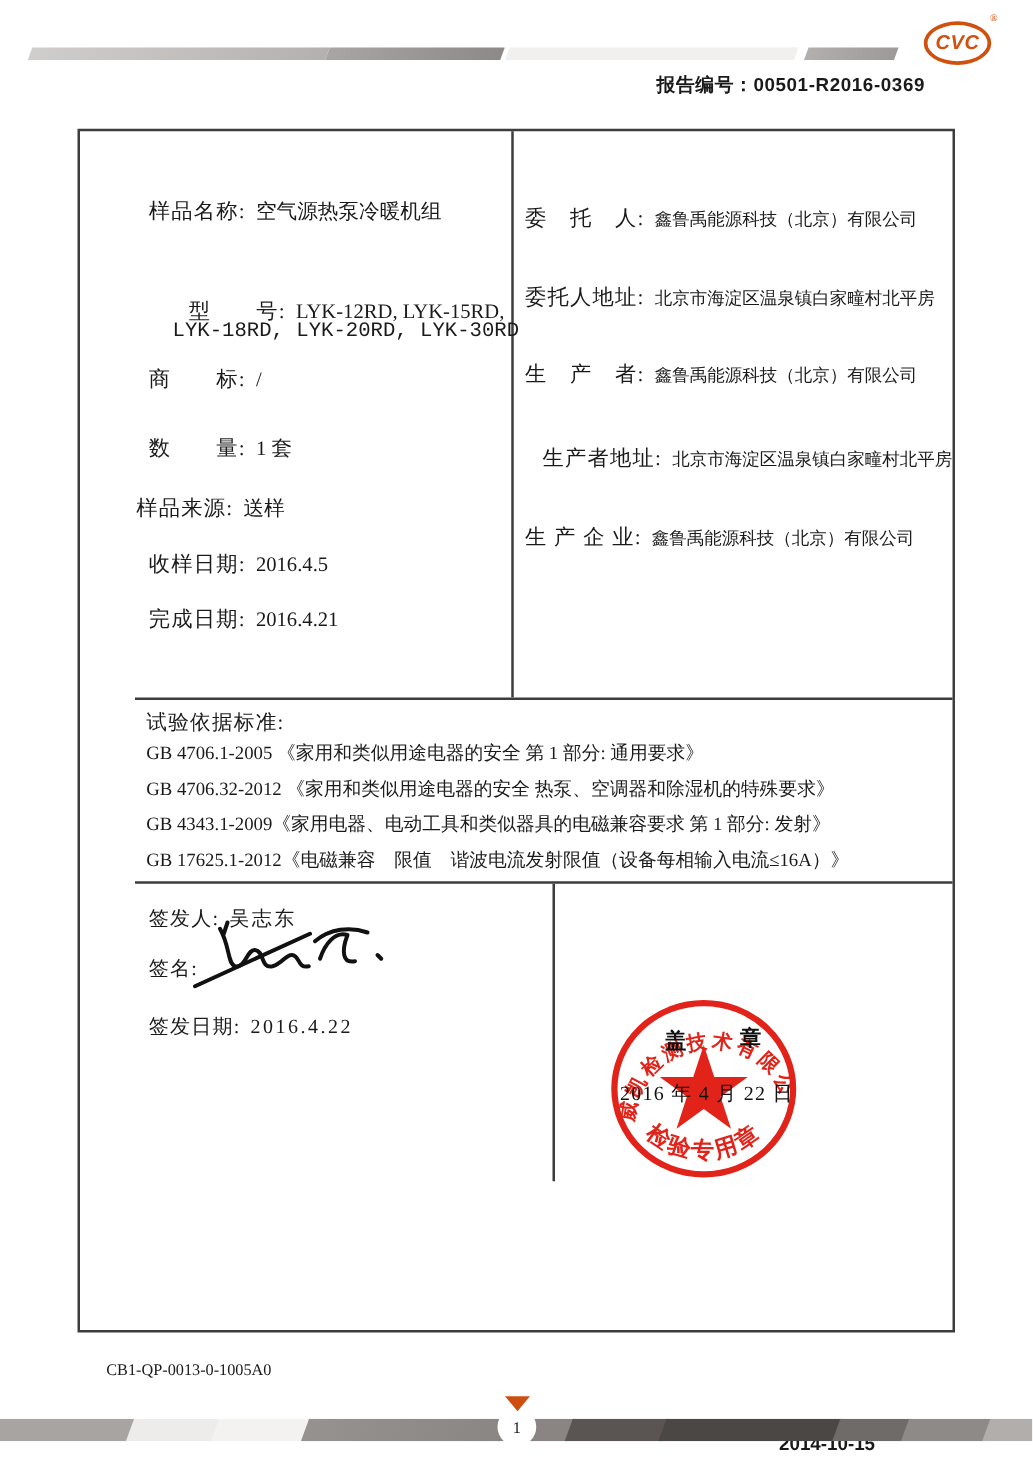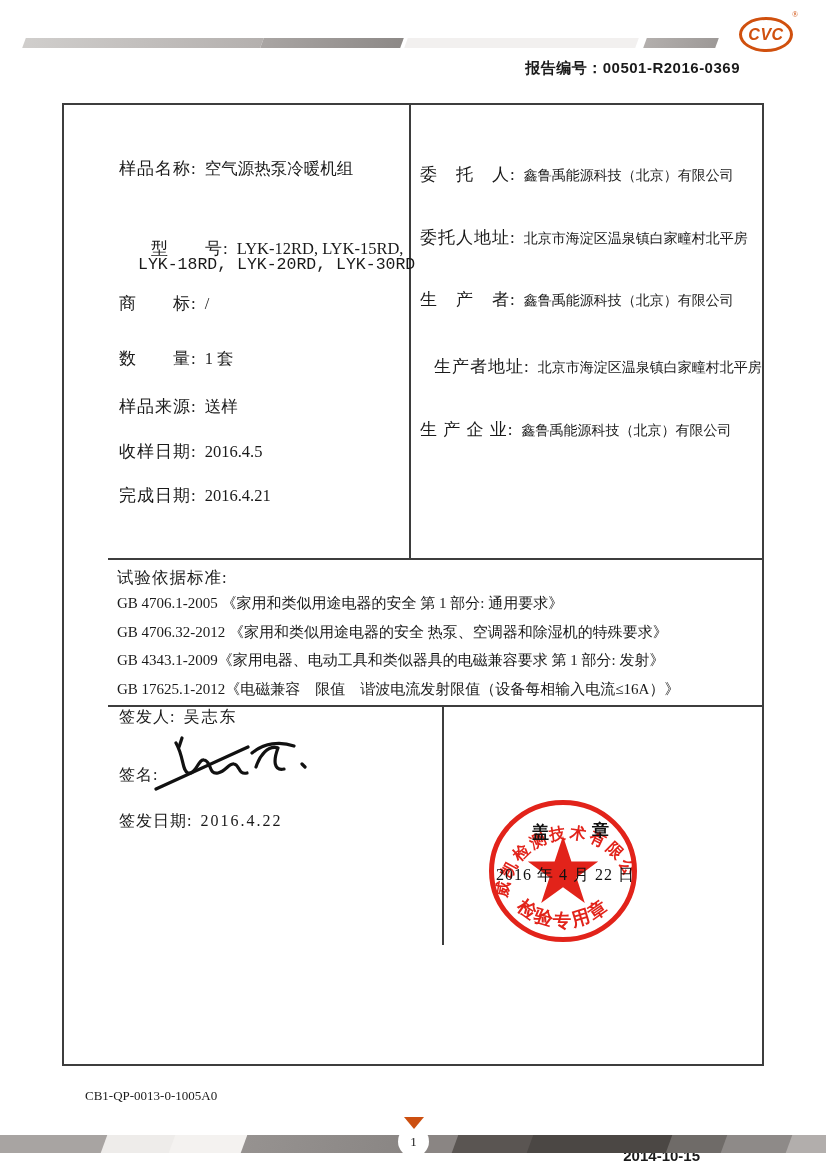--- a/index.html
+++ b/index.html
@@ -95,21 +95,21 @@
 
   <div class="doc-table">
 
     <div class="row1">
       <div class="cell-sample">
         <div class="frow" style="left:11px;top:52px;"><span class="lbl">样品名称:</span><span class="val">空气源热泵冷暖机组</span></div>
         <div class="frow" style="left:11px;top:132px;margin-left:32px;"><span class="lbl">型　　号:</span><span class="val">LYK-12RD, LYK-15RD,</span></div>
         <div class="frow cont" style="left:30px;top:150px;font-family:Liberation Mono, monospace;"><span class="val">LYK-18RD, LYK-20RD, LYK-30RD</span></div>
         <div class="frow" style="left:11px;top:187px;"><span class="lbl">商　　标:</span><span class="val">/</span></div>
         <div class="frow" style="left:11px;top:242px;"><span class="lbl">数　　量:</span><span class="val">1 套</span></div>
-        <div class="frow" style="left:11px;top:290px;"><span class="lbl">样品来源:</span><span class="val">送样</span></div>
+        <div class="frow" style="left:1px;top:290px;"><span class="lbl">样品来源:</span><span class="val">送样</span></div>
         <div class="frow" style="left:11px;top:335px;"><span class="lbl">收样日期:</span><span class="val">2016.4.5</span></div>
         <div class="frow" style="left:11px;top:379px;"><span class="lbl">完成日期:</span><span class="val">2016.4.21</span></div>
       </div>
       <div class="cell-client">
         <div class="frow" style="left:9px;top:58px;"><span class="lbl">委　托　人:</span><span class="val">鑫鲁禹能源科技（北京）有限公司</span></div>
         <div class="frow" style="left:9px;top:121px;"><span class="lbl">委托人地址:</span><span class="val">北京市海淀区温泉镇白家疃村北平房</span></div>
         <div class="frow" style="left:9px;top:183px;"><span class="lbl">生　产　者:</span><span class="val">鑫鲁禹能源科技（北京）有限公司</span></div>
         <div class="frow" style="left:9px;top:250px;margin-left:14px;"><span class="lbl">生产者地址:</span><span class="val">北京市海淀区温泉镇白家疃村北平房</span></div>
         <div class="frow" style="left:9px;top:313px;"><span class="lbl">生 产 企 业:</span><span class="val">鑫鲁禹能源科技（北京）有限公司</span></div>
       </div>
@@ -119,21 +119,21 @@
       <div class="std-title">试验依据标准:</div>
       <div class="std-line">GB 4706.1-2005 《家用和类似用途电器的安全 第 1 部分: 通用要求》</div>
       <div class="std-line">GB 4706.32-2012 《家用和类似用途电器的安全 热泵、空调器和除湿机的特殊要求》</div>
       <div class="std-line">GB 4343.1-2009《家用电器、电动工具和类似器具的电磁兼容要求 第 1 部分: 发射》</div>
       <div class="std-line">GB 17625.1-2012《电磁兼容　限值　谐波电流发射限值（设备每相输入电流≤16A）》</div>
     </div>
 
 
     <div class="row4">
       <div class="cell-sign">
-        <div class="frow" style="left:11px;top:0;"><span class="sign-lbl">签发人:</span><span class="sign-val">吴志东</span></div>
+        <div class="frow" style="left:11px;top:18px;"><span class="sign-lbl">签发人:</span><span class="sign-val">吴志东</span></div>
         <div class="frow" style="left:11px;top:58px;"><span class="sign-lbl">签名:</span></div>
         <svg class="handsig" width="170" height="64" viewBox="0 0 170 64">
           <g fill="none" stroke="#111" stroke-width="3.2" stroke-linecap="round" stroke-linejoin="round">
             <path d="M4 56 L96 14"></path>
             <path d="M24 10 C32 24 30 38 36 40 C44 42 46 26 52 27 C60 28 56 42 66 40 C74 38 77 30 82 31 C88 32 86 42 95 40"></path>
             <path d="M30 5 l-3 9"></path>
             <path d="M104 34 C108 22 116 12 126 15 M100 20 C112 10 128 8 142 13 M126 15 C121 28 122 38 132 36"></path>
             <path d="M150 31 l3 3"></path>
           </g>
         </svg>

